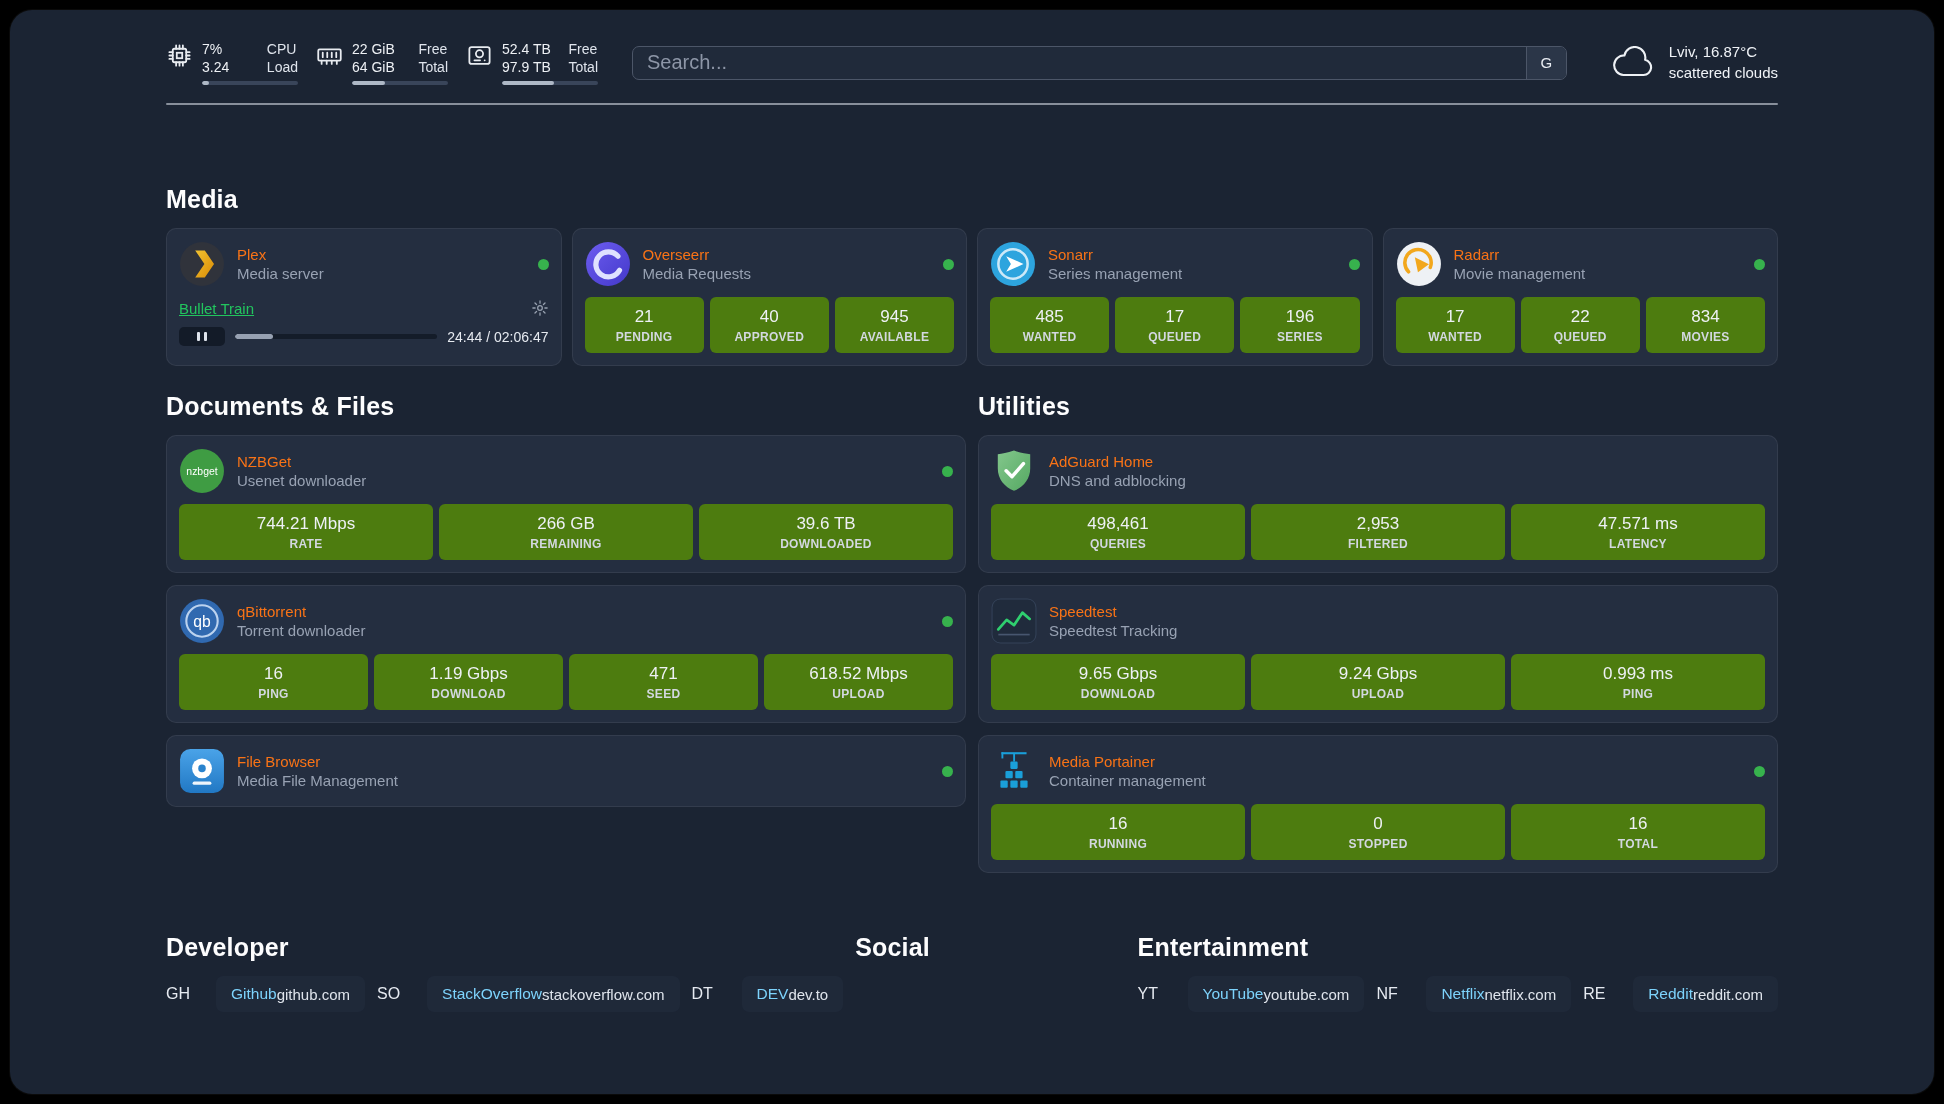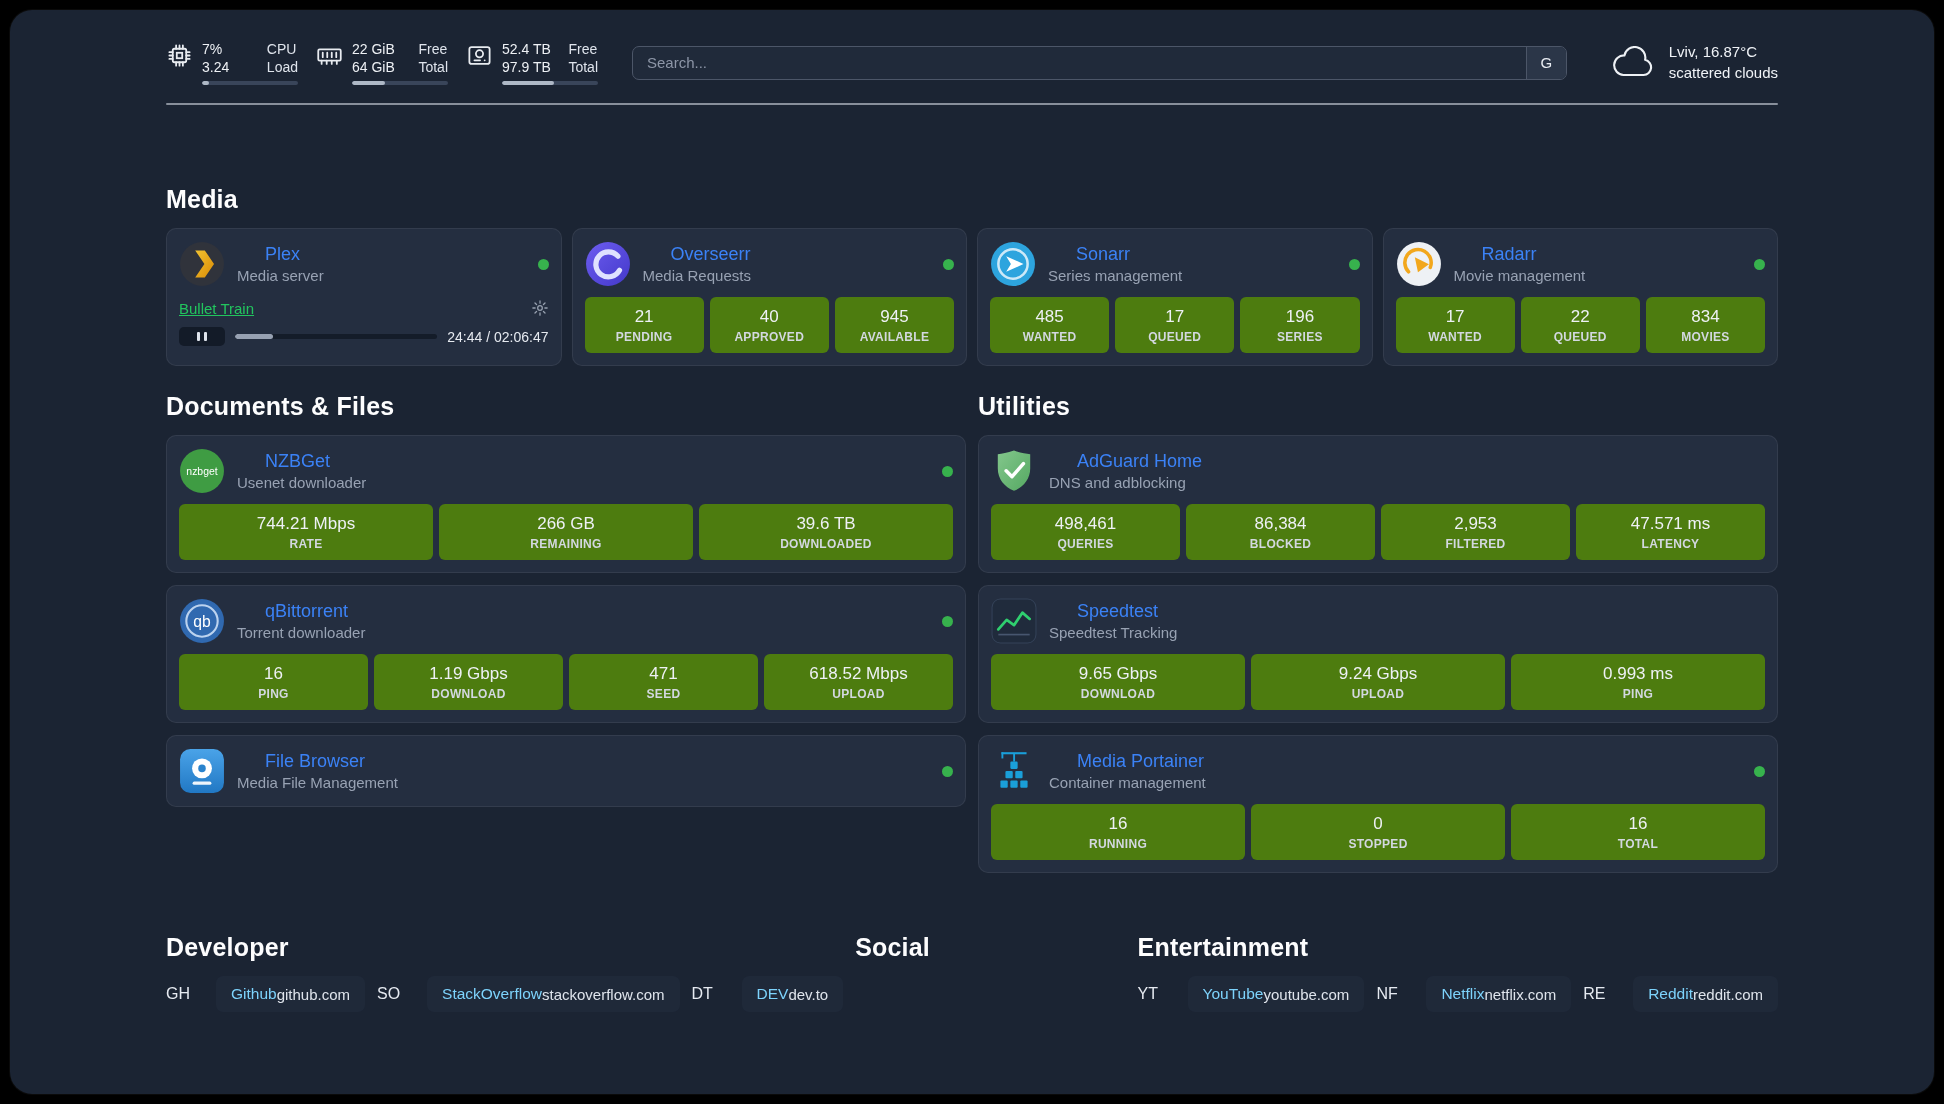--- a/index.html
+++ b/index.html
@@ -19,21 +19,21 @@
   .sys-row { display:flex; justify-content:space-between; gap:10px; font-size:14px; line-height:1.3; }
   .sys-col { display:flex; flex-direction:column; }
   .sys-col.nums { align-items:flex-start; color:#eef1f5; }
   .sys-col.labs { align-items:flex-start; color:#dfe4ec; }
   .sys-bar { margin-top:5px; height:4px; border-radius:2px; background:#39455a; overflow:hidden; }
   .sys-bar .fill { height:100%; background:#aeb8c6; border-radius:2px; }
 
   .searchbar { flex:1; display:flex; height:34px; margin:0 44px 0 34px; border:1px solid #4c5668;
                border-radius:7px; background:#202a3a; overflow:hidden; }
   .searchbar input { flex:1; background:transparent; border:0; outline:none; color:#e6eaf1;
-                     font-size:15px; padding:0 14px; font-family:"Liberation Sans",sans-serif; }
+                     font-size:20px; padding:0 14px; font-family:"Liberation Sans",sans-serif; }
   .searchbar input::placeholder { color:#8d96a7; }
   .engine-btn { width:40px; border:0; border-left:1px solid #4c5668; background:#2b3648;
                 color:#e9edf3; font-size:15px; cursor:pointer; font-family:"Liberation Sans",sans-serif; }
 
   .weather { display:flex; align-items:center; gap:12px; }
   .weather-icon { width:46px; height:33px; color:#eef1f5; }
   .weather-icon svg { width:100%; height:100%; }
   .weather-text { font-size:15px; line-height:1.35; color:#f0f3f7; }
 
   .divider { height:2px; background:rgba(226,232,240,.55); margin-top:18px; border-radius:1px; }
@@ -47,21 +47,21 @@
   .col-title { margin-bottom:14px; }
   .card-stack { display:flex; flex-direction:column; gap:12px; }
 
   
   .card { background:#242e40; border:1px solid rgba(255,255,255,.07); border-radius:10px;
           padding:12px; display:flex; flex-direction:column; gap:10px; }
   .card-head { display:flex; align-items:center; gap:12px; cursor:pointer; }
   .app-icon { width:46px; height:46px; flex:0 0 auto; display:flex; }
   .app-icon svg { width:100%; height:100%; }
   .app-meta { display:flex; flex-direction:column; gap:2px; }
-  .app-name { font-size:18px; color:#3b82f6; font-weight:500;margin-left:28px; }
+  .app-name { font-size:15px; color:#f97316; font-weight:500; }
   .app-sub { font-size:15px; color:#98a2b3; }
   .status-dot { width:11px; height:11px; border-radius:50%; margin-left:auto; flex:0 0 auto; }
 
   .stats-row { display:flex; gap:6px; margin-top:auto; }
   .tile { flex:1; background:#4d7c0f; border-radius:6px; padding:10px 6px 9px; text-align:center; }
   .tile-value { font-size:17px; color:#eef1f5; }
   .tile-label { font-size:12px; font-weight:700; color:#d3d8e0; margin-top:3px; letter-spacing:.3px; }
 
   
   .track-row { display:flex; align-items:center; gap:8px; margin-top:2px; }
@@ -454,24 +454,20 @@
               <div class="app-name">AdGuard Home</div>
               <div class="app-sub">DNS and adblocking</div>
             </div>
           </div>
           <div class="stats-row">
             <div class="tile">
               <div class="tile-value">498,461</div>
               <div class="tile-label">QUERIES</div>
             </div>
             <div class="tile">
-              <div class="tile-value">86,384</div>
-              <div class="tile-label">BLOCKED</div>
-            </div>
-            <div class="tile">
               <div class="tile-value">2,953</div>
               <div class="tile-label">FILTERED</div>
             </div>
             <div class="tile">
               <div class="tile-value">47.571 ms</div>
               <div class="tile-label">LATENCY</div>
             </div>
           </div>
         </div>
 

